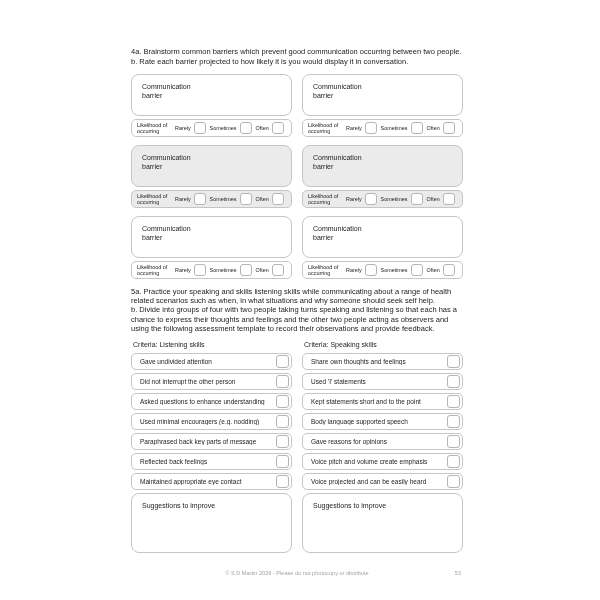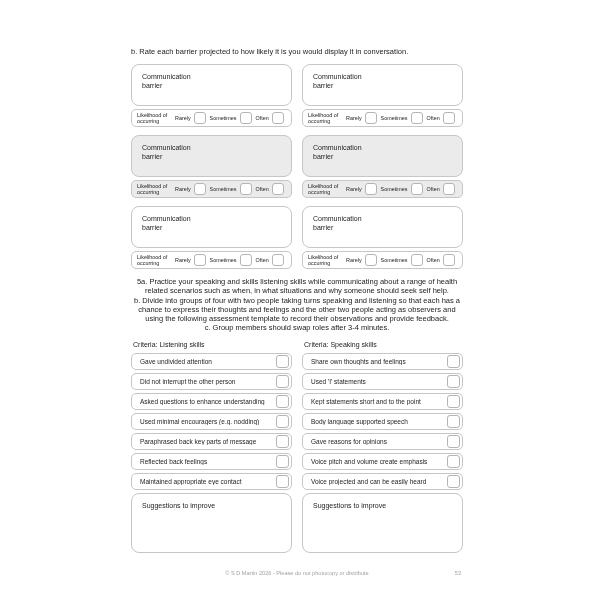--- a/index.html
+++ b/index.html
@@ -25,21 +25,21 @@
   }
   .likl{width:34px;line-height:6.3px;flex:none;}
   .rl{margin-left:1px;white-space:nowrap;}
   .cb{
     box-sizing:border-box;width:12px;height:12px;border:1px solid #b5b5b5;border-radius:3px;
     background:#ffffff;flex:none;display:inline-block;
   }
   .shaded .bbox,.shaded .lik{background:#ebebeb;}
   
   .s5{margin:0 0 5px 0;font-size:7.5px;line-height:9.3px;}
-  .s5 span{display:block;text-align:center;}
+  .s5 span{display:block;}
   .criteria-grid{display:grid;grid-template-columns:1fr 1fr;column-gap:10px;}
   .chead{font-size:7px;line-height:9px;margin:2px 0 4px 2px;}
   .crow{
     box-sizing:border-box;height:17px;border:1px solid #c6c6c6;border-radius:5px;background:#ffffff;
     display:flex;align-items:center;justify-content:space-between;
     padding:0 2px 0 8px;margin-bottom:3px;font-size:6.5px;
   }
   .crow .cb{width:13px;height:13px;}
   .clabel{white-space:nowrap;overflow:hidden;}
   .sbox{
@@ -52,20 +52,21 @@
     font-size:5.6px;color:#a3a3a3;
   }
   .pagenum{position:absolute;right:2px;top:0;color:#a3a3a3;}
 </style>
 </head>
 <body>
 
 <div class="content">
 
   <p class="intro">
+    <span>4a. Brainstorm common barriers which prevent good communication occurring between two people.</span>
     <span>b. Rate each barrier projected to how likely it is you would display it in conversation.</span>
   </p>
 
   <div class="barrier-grid" id="barrier-grid">
       <div class="cell">
         <div class="bbox">
           <span class="blabel">Communication barrier</span>
         </div>
         <div class="lik">
           <span class="likl">Likelihood of occurring</span>
@@ -145,21 +146,20 @@
           <span class="cb"></span>
           <span class="rl">Often</span>
           <span class="cb"></span>
         </div>
       </div>
     </div>
 
   <p class="s5">
     <span>5a. Practice your speaking and skills listening skills while communicating about a range of health related scenarios such as when, in what situations and why someone should seek self help.</span>
     <span>b. Divide into groups of four with two people taking turns speaking and listening so that each has a chance to express their thoughts and feelings and the other two people acting as observers and using the following assessment template to record their observations and provide feedback.</span>
-    <span>c. Group members should swap roles after 3-4 minutes.</span>
   </p>
 
   <div class="criteria-grid">
     <div>
       <div class="chead">Criteria: Listening skills</div>
       <div id="listening-rows">
           <div class="crow">
             <span class="clabel">Gave undivided attention</span>
             <span class="cb"></span>
           </div>

